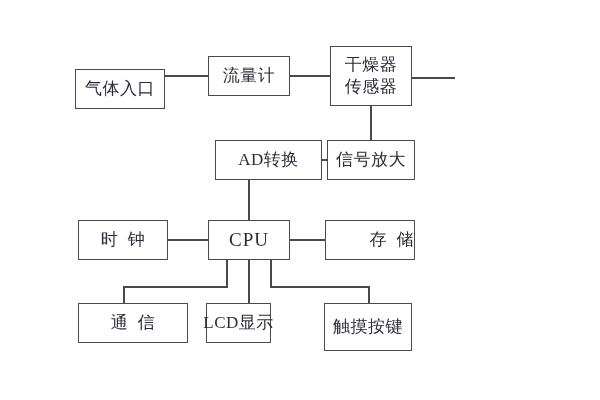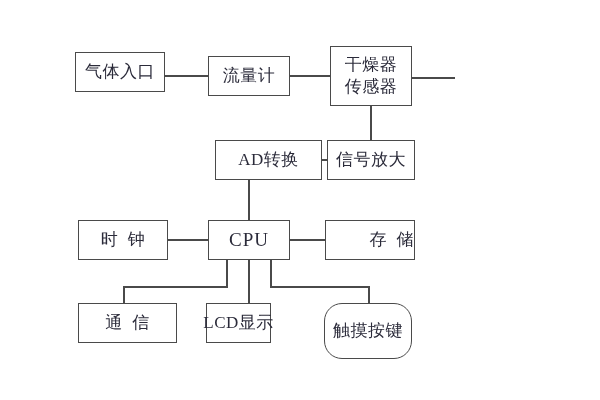--- a/index.html
+++ b/index.html
@@ -72,21 +72,21 @@
   <div class="conn v" style="left:226px; top:260px; height:28px;"></div>
   <div class="conn v" style="left:248px; top:260px; height:43px;"></div>
   <div class="conn v" style="left:270px; top:260px; height:28px;"></div>
 
   <div class="conn h" style="left:123px; top:286.4px; width:104.6px;"></div>
   <div class="conn v" style="left:123px; top:286.4px; height:17px;"></div>
 
   <div class="conn h" style="left:270px; top:286.4px; width:100px;"></div>
   <div class="conn v" style="left:368.4px; top:286.4px; height:17px;"></div>
 
-  <div class="node" style="left:75px; top:52px; width:90px; height:40px;">
+  <div class="node" style="left:75px; top:69px; width:90px; height:40px;">
     <span>气体入口</span>
   </div>
 
   <div class="node" style="left:208px; top:56px; width:82px; height:40px;">
     <span>流量计</span>
   </div>
 
   <div class="node" style="left:330px; top:46px; width:82px; height:60px;">
     <span>干燥器</span>
     <span class="line2">传感器</span>
@@ -106,27 +106,27 @@
   </div>
 
   <div class="node" style="left:208px; top:220px; width:82px; height:40px; font-size:19px; letter-spacing:1px;">
     <span>CPU</span>
   </div>
 
   <div class="node" style="left:325px; top:220px; width:90px; height:40px;align-items:flex-end;">
     <span>存  储</span>
   </div>
 
-  <div class="node" style="left:78px; top:303px; width:99px; height:40px;">
+  <div class="node" style="left:78px; top:303px; width:110px; height:40px;">
     <span>通  信</span>
   </div>
 
   <div class="node" style="left:206px; top:303px; width:65px; height:40px;">
     <span>LCD显示</span>
   </div>
 
-  <div class="node" style="left:324px; top:303px; width:88px; height:56px;border-radius:18px;">
+  <div class="node" style="left:324px; top:303px; width:88px; height:48px;">
     <span>触摸按键</span>
   </div>
 
   <div class="watermark" style="left:432px; top:320px;"></div>
 
 </div>
 
 </body></html>

